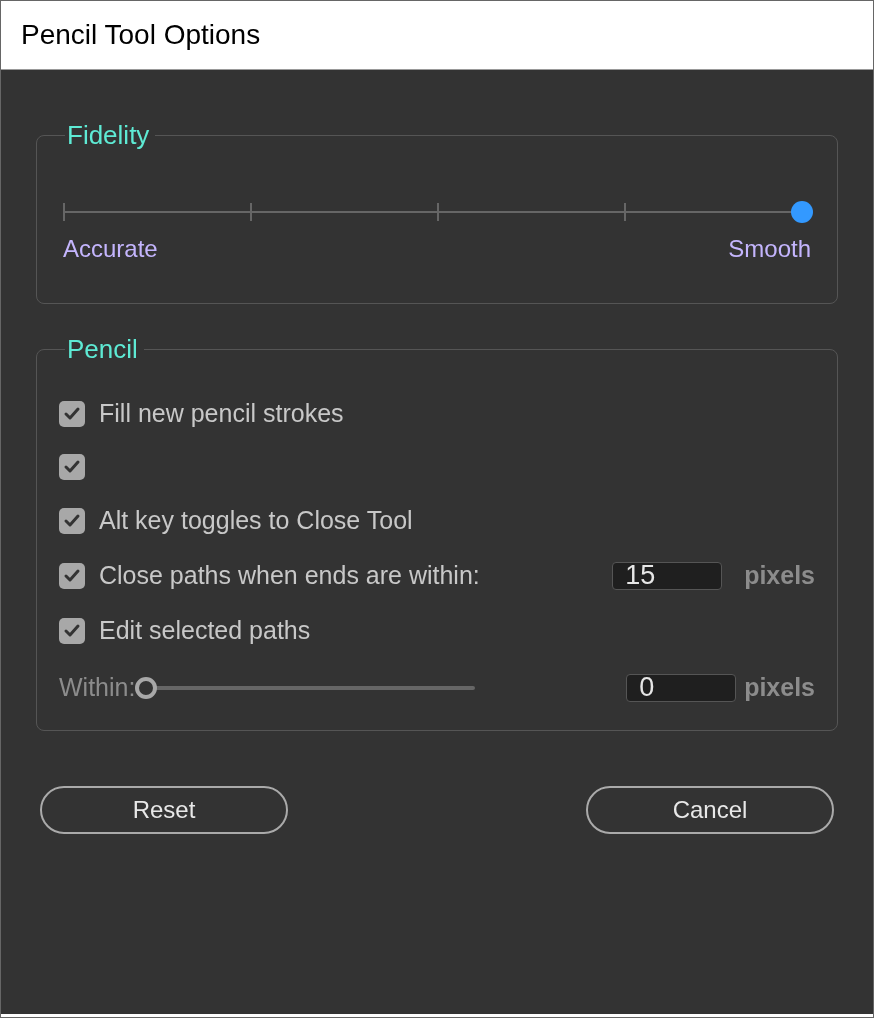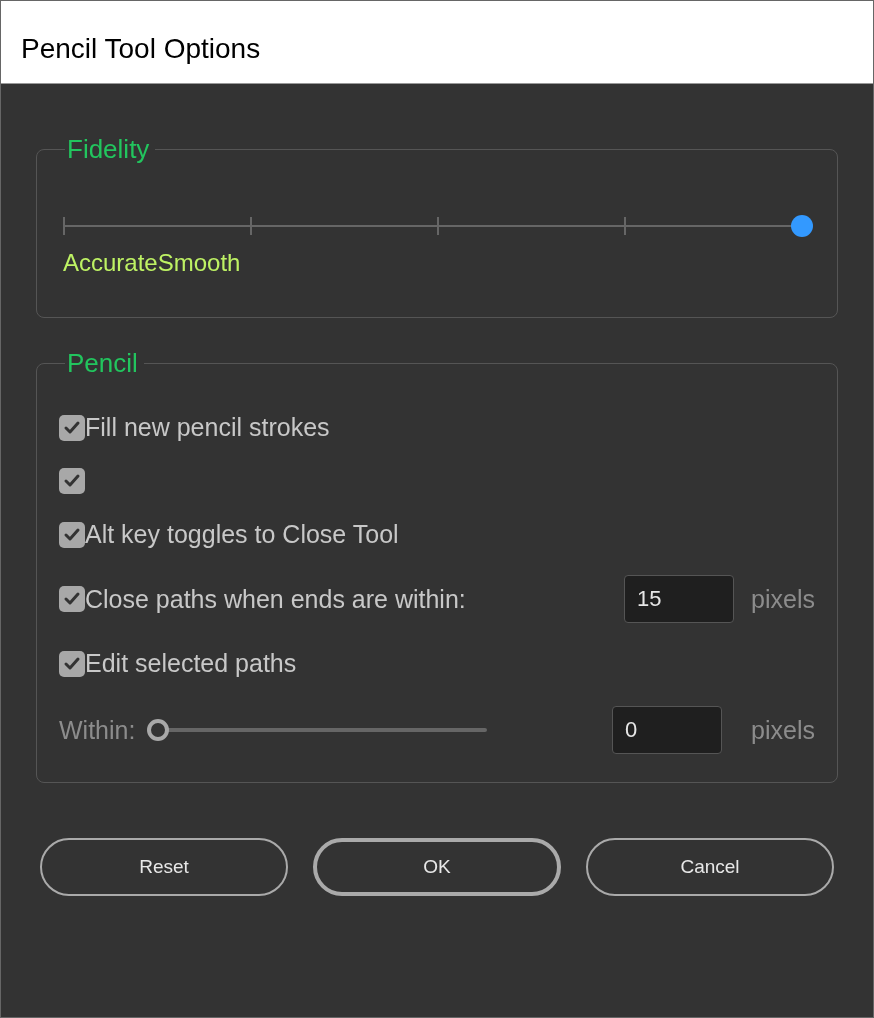--- a/index.html
+++ b/index.html
@@ -8,40 +8,40 @@
     width: 874px;
     height: 1018px;
     background: #ffffff;
     font-family: "Segoe UI", Arial, sans-serif;
     border: 1px solid #666;
   }
   .titlebar {
     background: #ffffff;
     color: #000;
     font-size: 28px;
-    padding: 32px 20px 18px 20px;
+    padding: 18px 20px 18px 20px;
     border-bottom: 1px solid #999;
   }
   .content {
     background: #333333;
     width: 100%;
     height: calc(1018px - 74px);
     padding: 50px 35px 30px 35px;
     color: #a8a8a8;
     font-size: 24px;
   }
   fieldset.group {
     border: 1px solid #555;
     border-radius: 8px;
     margin: 0 0 30px 0;
     padding: 20px 22px 28px 22px;
     position: relative;
   }
   fieldset.group > legend {
-    color: #22c55e;
+    color: #5eead4;
     font-size: 26px;
     padding: 0 6px 0 2px;
     margin-left: 6px;
   }
   
   .fidelity-track-wrap {
     position: relative;
     margin: 20px 4px 4px 4px;
     height: 80px;
   }
@@ -72,59 +72,60 @@
     height: 22px;
     border-radius: 50%;
     background: #3399ff;
   }
   .fidelity-labels {
     position: absolute;
     top: 44px;
     left: 0;
     right: 0;
     display: flex;
-    justify-content: flex-start;
-    color: #bef264;
+    justify-content: space-between;
+    color: #c4b5fd;
     font-size: 24px;
   }
   
   .opt-row {
     display: flex;
     align-items: center;
+    gap: 14px;
     margin: 14px 0 26px 0;
   }
   .checkbox {
     width: 26px;
     height: 26px;
     border-radius: 5px;
     background: #a8a8a8;
     display: flex;
     align-items: center;
     justify-content: center;
     flex: 0 0 auto;
     cursor: pointer;
   }
   .checkbox svg { display: block; }
   .opt-label { color: #c8c8c8; font-size: 25px; }
   .num-input {
     width: 110px;
-    height: 48px;
+    height: 28px;
     background: #1f1f1f;
     border: 1px solid #555;
     border-radius: 4px;
     color: #e6e6e6;
-    font-size: 22px;
+    font-size: 27px;
     padding: 0 12px;
     outline: none;
   }
-  .unit { color: #8c8c8c; font-size: 25px; margin-left: 17px; }
+  .unit { color: #8c8c8c; font-size: 25px; margin-left: 8px; font-weight: bold; }
   .within-row {
     display: flex;
     align-items: center;
-    gap: 12px;
+    gap: 0;
     margin-top: 28px;
   }
   .within-label { color: #8c8c8c; font-size: 25px; }
   .mini-slider-wrap {
     position: relative;
     width: 340px;
     height: 24px;
   }
   .mini-track {
     position: absolute;
@@ -150,25 +151,25 @@
   .button-row {
     display: flex;
     justify-content: space-between;
     margin-top: 55px;
     gap: 20px;
     padding: 0 4px;
   }
   .btn {
     flex: 0 0 auto;
     width: 248px;
-    height: 58px;
+    height: 48px;
     border-radius: 30px;
     background: transparent;
     color: #e8e8e8;
-    font-size: 19px;
+    font-size: 24px;
     border: 2px solid #aaa;
     cursor: pointer;
     font-family: inherit;
   }
   .btn.primary { border-width: 4px; }
   .spacer-flex { flex: 1 1 auto; }
 </style>
 </head>
 <body>
 
@@ -250,17 +251,16 @@
       </div>
       <div class="spacer-flex"></div>
       <input class="num-input" value="0" style="">
       <span class="unit">pixels</span>
     </div>
 
   </fieldset>
 
   <div class="button-row">
     <button class="btn">Reset</button>
-    <button class="btn primary">OK</button>
     <button class="btn">Cancel</button>
   </div>
 
 </div>
 
 </body></html>

